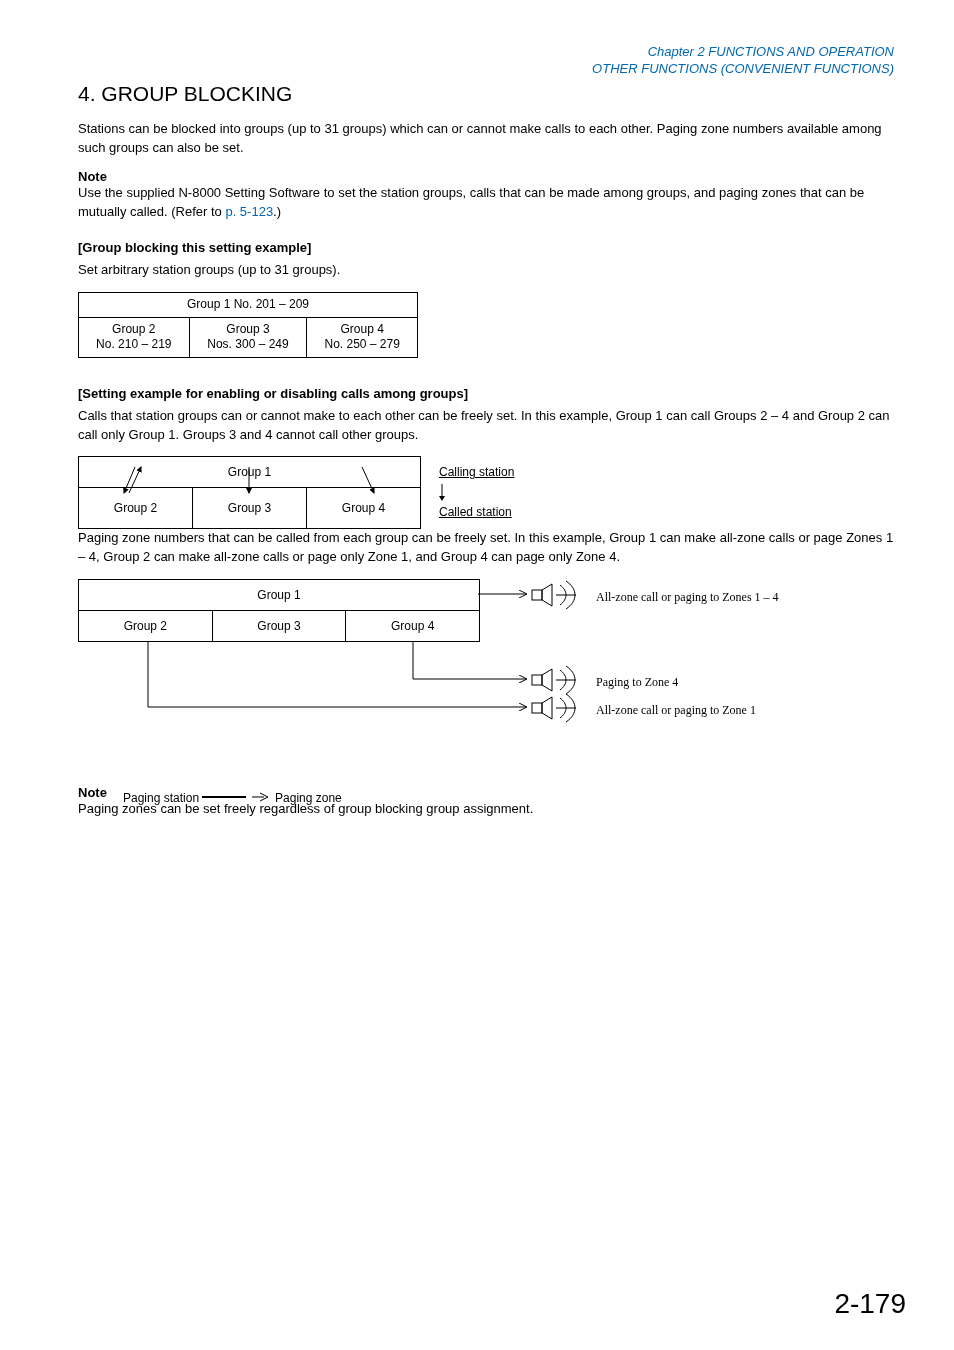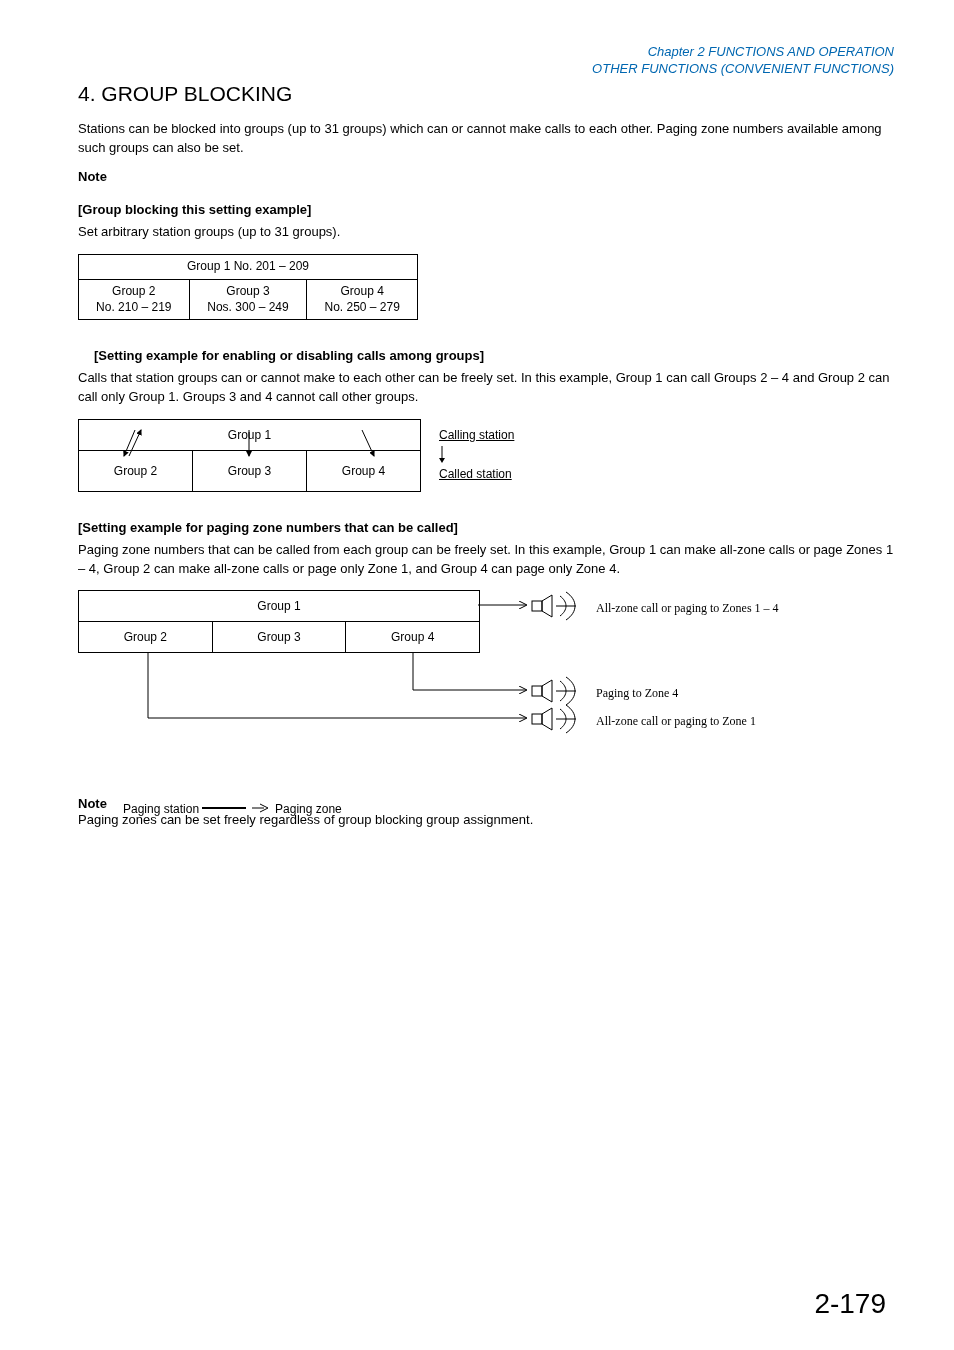--- a/index.html
+++ b/index.html
@@ -131,58 +131,61 @@
     font-size: 12px;
     display: flex;
     align-items: center;
     gap: 3px;
     margin-top: 62px;
     margin-left: 45px;
   }
   .page-num {
     position: absolute;
     bottom: 30px;
-    right: 68px;
+    right: 48px;
     font-size: 28px;
     font-family: Arial, Helvetica, sans-serif;
   }
   svg { overflow: visible; }
 </style>
 </head>
 <body>
 
 <div class="page">
 
   <div class="header-right">
     <div>Chapter 2   FUNCTIONS AND OPERATION</div>
     <div>OTHER FUNCTIONS (CONVENIENT FUNCTIONS)</div>
   </div>
 
   <h1 class="section-title">4. GROUP BLOCKING</h1>
 
   <p class="body-text">Stations can be blocked into groups (up to 31 groups) which can or cannot make calls to each other. Paging zone numbers available among such groups can also be set.</p>
 
   <p class="note-label">Note</p>
+  <p class="body-text">
+    <span>Use the supplied N-8000 Setting Software to set the station groups, calls that can be made among groups, and paging zones that can be mutually called. (Refer to </span><span class="link">p. 5-123</span><span>.)</span>
+  </p>
 
   <p class="subheading">[Group blocking this setting example]</p>
   <p class="body-text">Set arbitrary station groups (up to 31 groups).</p>
   <table class="grp-setting">
     <tbody>
         <tr>
           <th colspan="3">Group 1   No. 201 – 209</th>
         </tr>
     <tr>
       <td><span>Group 2</span><br><span>No. 210 – 219</span></td>
       <td><span>Group 3</span><br><span>Nos. 300 – 249</span></td>
       <td><span>Group 4</span><br><span>No. 250 – 279</span></td>
     </tr>
   </tbody>
     </table>
 
-  <p class="subheading" style="margin-top:28px;margin-left:16px;">[Setting example for enabling or disabling calls among groups]</p>
+  <p class="subheading" style="margin-top:28px;">[Setting example for enabling or disabling calls among groups]</p>
   <p class="body-text">Calls that station groups can or cannot make to each other can be freely set. In this example, Group 1 can call Groups 2 – 4 and Group 2 can call only Group 1. Groups 3 and 4 cannot call other groups.</p>
 
   <div class="diagram2">
     <div class="d2-table" style="position:relative;">
       <div class="d2-top">
         <span>Group 1</span>
         <svg width="339" height="72" style="position:absolute;left:0;top:0;pointer-events:none;">
           <defs>
             <marker id="ah" markerWidth="6" markerHeight="6" refX="5" refY="3" orient="auto">
               <path d="M0,0 L6,3 L0,6 Z" fill="#000"></path>
@@ -218,21 +221,20 @@
               <path d="M1,12 L4,17 L7,12 Z" fill="#000"></path>
             </svg>
         </span>
       </div>
       <div class="leg-row">
         <span>Called station</span>
       </div>
     </div>
   </div>
 
-  <p class="subheading" style="margin-top:28px;">[Setting example for paging zone numbers that can be called]</p>
   <p class="body-text">Paging zone numbers that can be called from each group can be freely set. In this example, Group 1 can make all-zone calls or page Zones 1 – 4, Group 2 can make all-zone calls or page only Zone 1, and Group 4 can page only Zone 4.</p>
 
   <div class="diagram3 d3-wrap" style="height:170px;">
     <div class="d3-table">
       <div class="d3-top">
         <span>Group 1</span>
       </div>
       <div class="d3-row">
         <div class="d3-cell">
             <span>Group 2</span>

